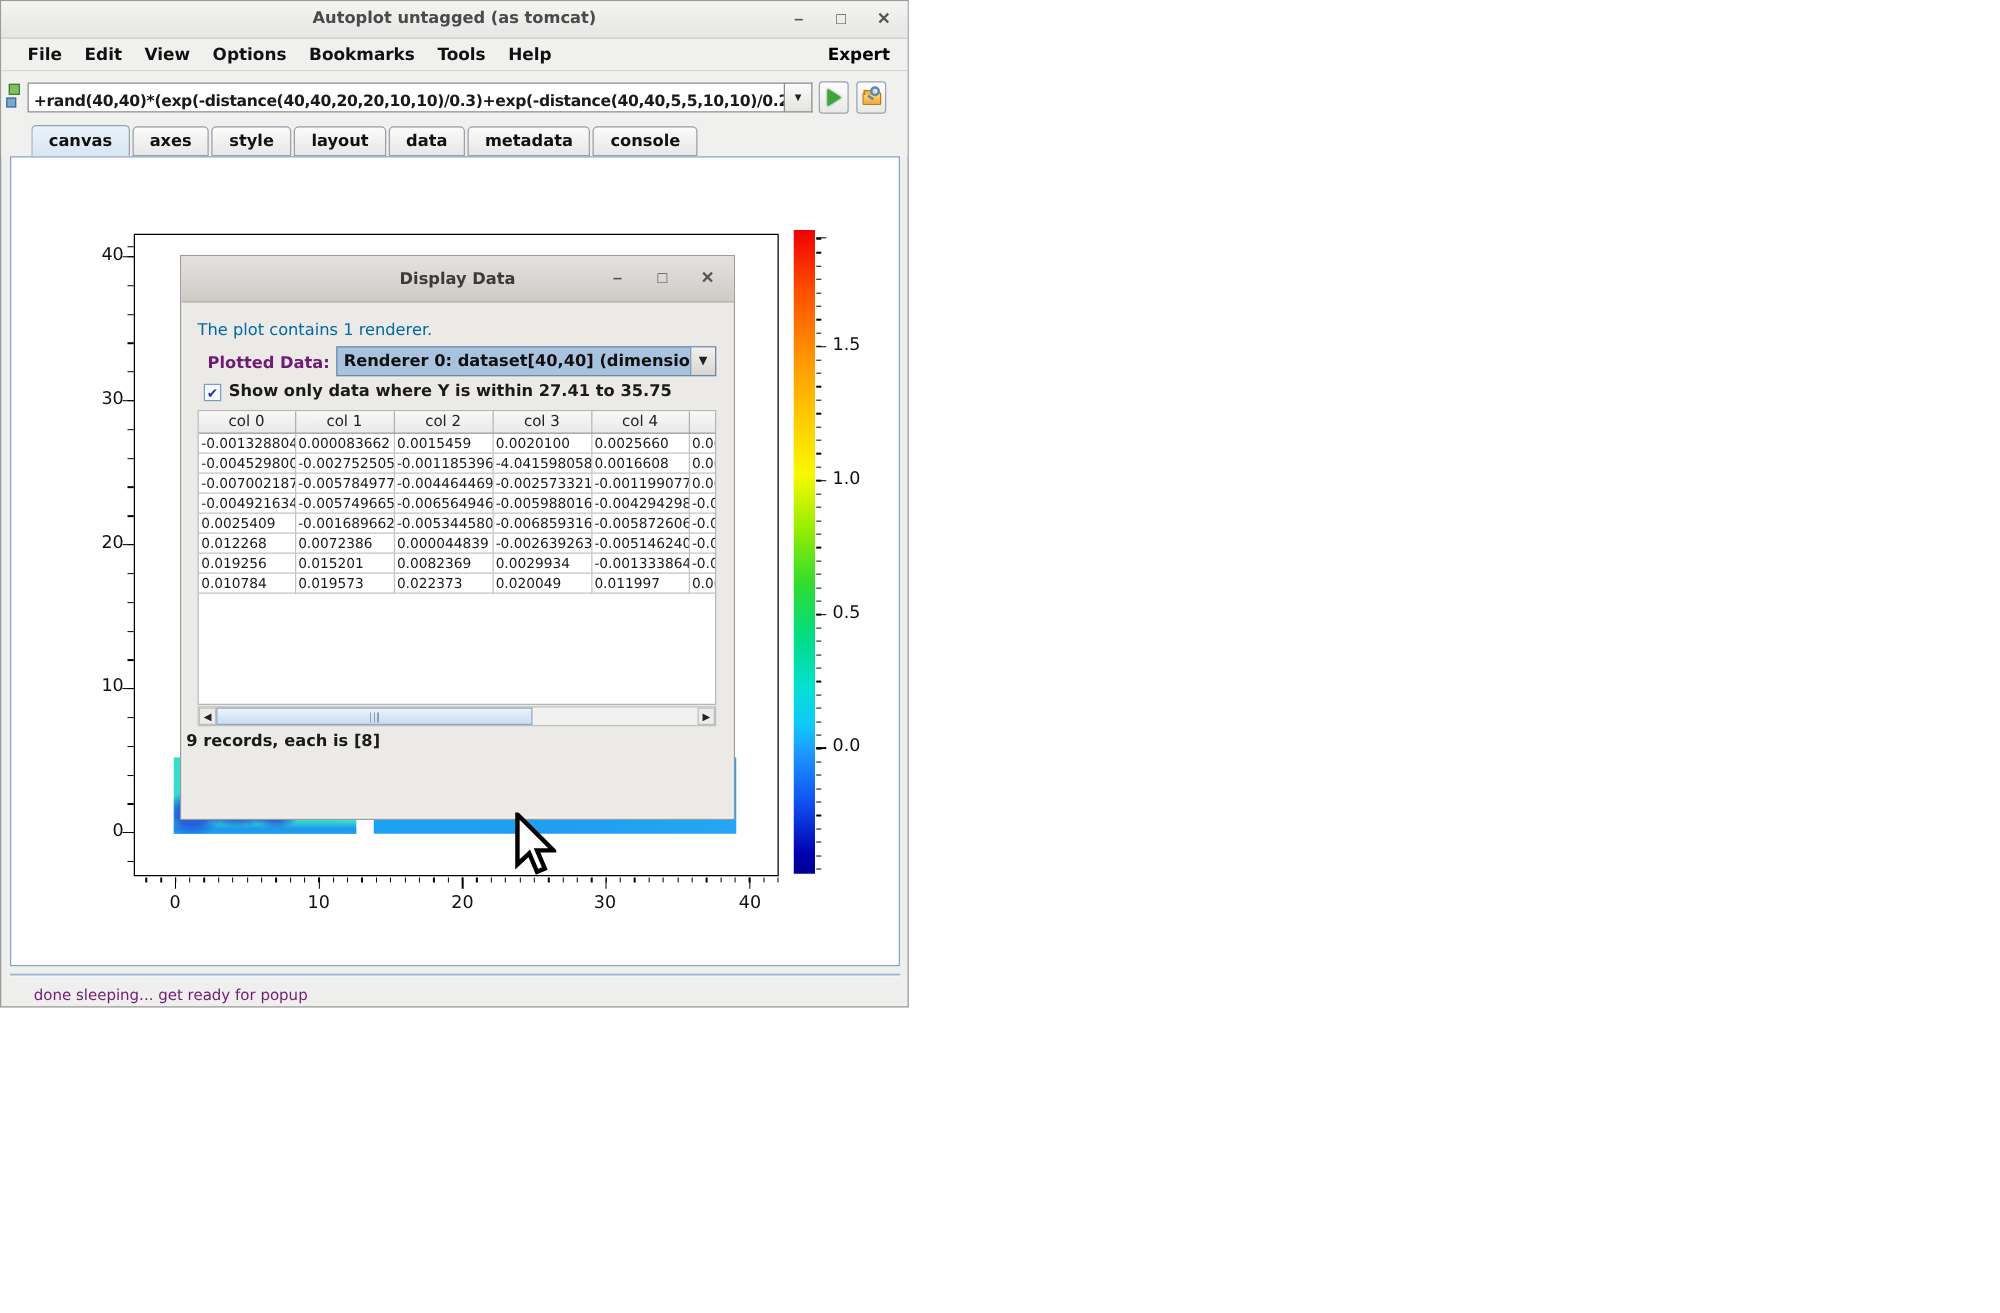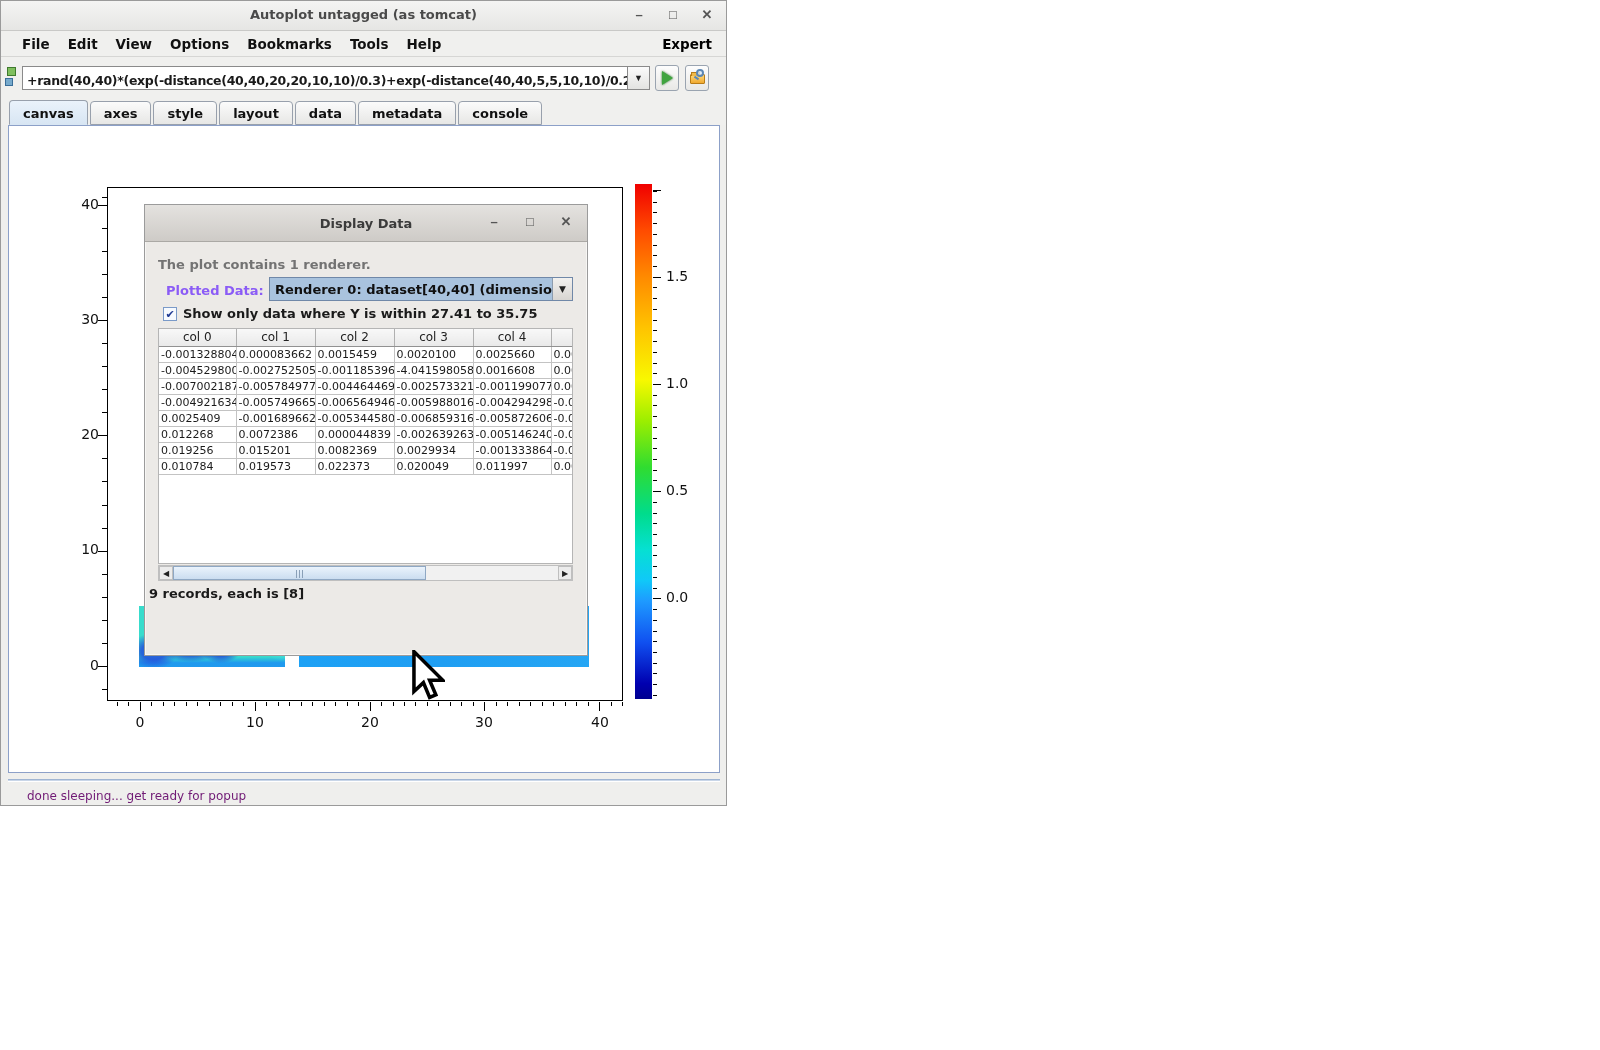--- a/index.html
+++ b/index.html
@@ -45,21 +45,21 @@
   .inspect-btn { left:684px; }
   .folder-ic { position:absolute; left:4px; top:8px; width:15px; height:10px;
     background:linear-gradient(#ffd97a,#f0a92f); border:1px solid #b87c18; border-radius:1px; }
   .folder-ic:before { content:""; position:absolute; left:0; top:-3px; width:7px; height:3px;
     background:#f0b949; border:1px solid #b87c18; border-bottom:none; }
   .magnifier-ic { position:absolute; left:10px; top:3px; width:8px; height:8px;
     border:2px solid #5b87b5; border-radius:50%; background:rgba(220,235,250,0.8); }
   .magnifier-ic:after { content:""; position:absolute; left:-4px; top:6px; width:5px; height:2px;
     background:#5b87b5; transform:rotate(35deg); }
 
-  .tabrow { position:relative; display:flex; align-items:flex-end; height:26px; padding-left:8px;
+  .tabrow { position:relative; display:flex; align-items:flex-end; height:26px; padding-left:24px;
     background:#f0f0ee; }
   .tab { font-size:13px; font-weight:bold; color:#111; padding:4px 13px 3px 13px;
     background:linear-gradient(#fbfbfb,#e7e7e5); border:1px solid #98a0ac;
     border-radius:4px 4px 0 0; margin-right:2px; margin-bottom:0; }
   .tab.active { background:linear-gradient(#eaf2fb,#d8e6f3); padding-top:5px;
     border-bottom:1px solid #d8e6f3; position:relative; z-index:3; }
 
   .canvas-panel { position:absolute; left:7px; top:124px; width:712px; height:648px;
     background:#ffffff; border:1px solid #8ca0c8; }
 
@@ -111,22 +111,22 @@
   .cb-label { position:absolute; left:657px; font-size:14px; color:#111; }
 
   
   .dialog { position:absolute; left:135px; top:78px; width:444px; height:452px;
     background:#eceae7; border:1px solid #9b9b9b; box-shadow:inset 0 0 0 1px #f7f6f4; }
   .dlg-titlebar { position:relative; height:37px;
     background:linear-gradient(#e4e2df,#cecbc7); border-bottom:1px solid #aba9a5; }
   .dlg-title { position:absolute; left:0; right:0; top:11px; text-align:center;
     font-size:13px; font-weight:bold; color:#3b3b3b; }
   .dlg-controls { position:absolute; right:12px; top:6px; display:flex; gap:18px; }
-  .dlg-text { position:absolute; left:13px; top:52px; font-size:13px; font-weight:bold; color:#737373; }
-  .dlg-plotted-label { position:absolute; left:21px; top:78px; font-size:13px; font-weight:bold; color:#8b5cf6; }
+  .dlg-text { position:absolute; left:13px; top:52px; font-size:13px; font-weight:normal; color:#0369a1; }
+  .dlg-plotted-label { position:absolute; left:21px; top:78px; font-size:13px; font-weight:bold; color:#701a75; }
   .dlg-combo { position:absolute; left:124px; top:72px; width:304px; height:24px;
     background:#a9c3de; border:1px solid #7088a8; display:flex; align-items:center; }
   .dlg-combo .combo-text { flex:1; font-size:13px; font-weight:bold; color:#101010;
     padding-left:5px; white-space:nowrap; overflow:hidden; }
   .dlg-combo .combo-arrow { width:20px; height:22px; background:linear-gradient(#f2f1ef,#d8d5d1);
     border-left:1px solid #8d9cae; font-size:9px; color:#222; text-align:center; line-height:22px; }
   .dlg-checkbox { position:absolute; left:18px; top:102px; width:14px; height:14px;
     background:#f6faff; border:1px solid #7a9ac8; font-size:11px; font-weight:bold; color:#1f3a93;
     line-height:13px; text-align:center; }
   .dlg-check-label { position:absolute; left:38px; top:101px; font-size:13px; font-weight:bold; color:#1a1a1a; }

